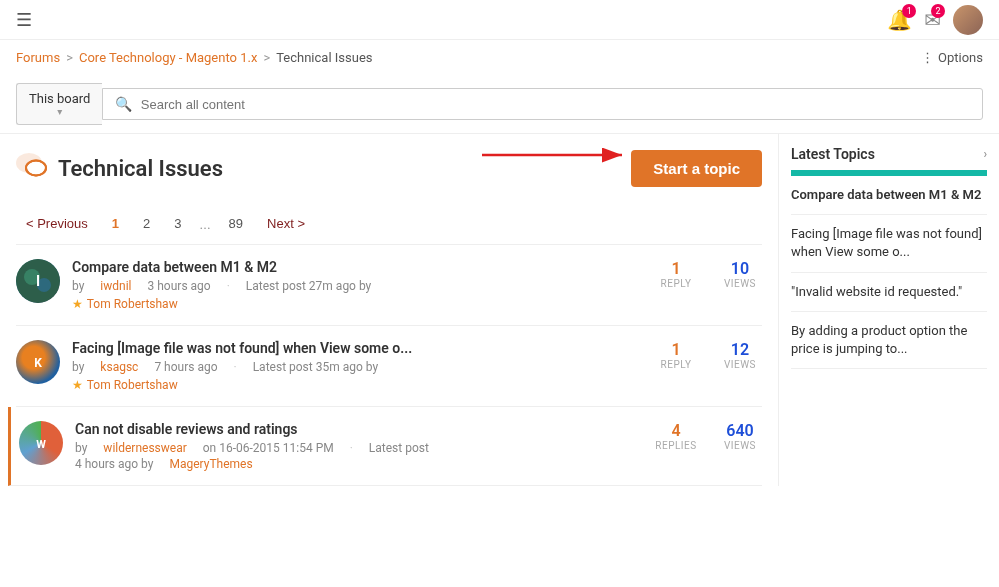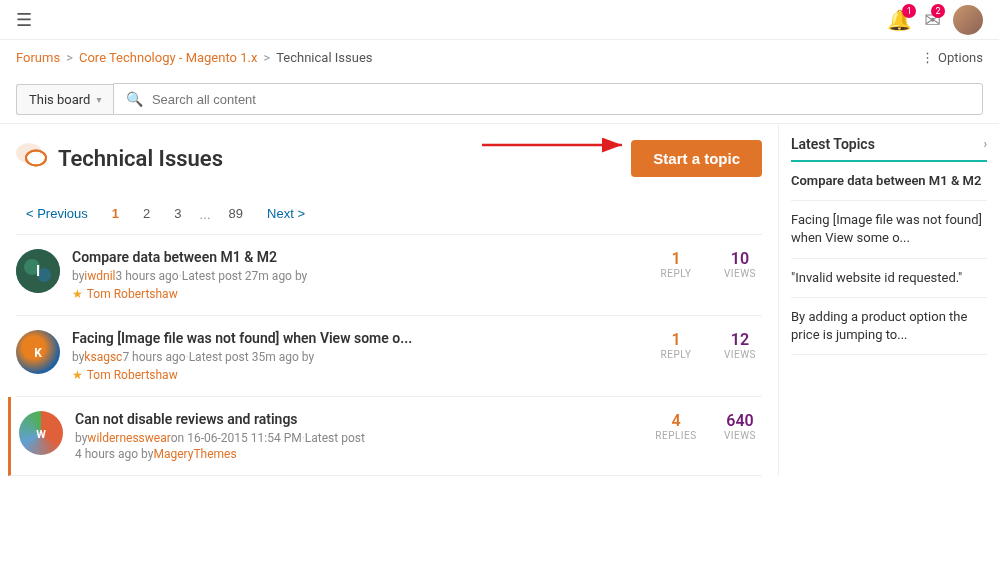--- a/index.html
+++ b/index.html
@@ -34,24 +34,24 @@
     .breadcrumb .sep { color: #999; }
     .breadcrumb .current { color: #555; }
     .breadcrumb-right { margin-left: auto; color: #555; cursor: pointer; display: flex; align-items: center; gap: 4px; }
 
     
     .search-bar {
       display: flex; align-items: center;
       padding: 8px 16px; border-bottom: 1px solid #eee; gap: 0;
     }
     .board-select {
-      display: flex; align-items: center; gap: 6px;
+      display: flex; align-items: center; 
       border: 1px solid #ccc; border-right: none; padding: 7px 12px;
       background: #f8f8f8; cursor: pointer; border-radius: 3px 0 0 3px;
-      font-size: 13px; color: #333; white-space: nowrap;
+      font-size: 13px; color: #333; white-space: nowrap; flex-direction: column;
     }
     .board-select .chevron { color: #999; font-size: 10px; }
     .search-input-wrap {
       display: flex; align-items: center; flex: 1;
       border: 1px solid #ccc; border-radius: 0 3px 3px 0;
       padding: 7px 12px; background: #fff;
     }
     .search-icon { color: #999; margin-right: 8px; font-size: 14px; }
     .search-input {
       border: none; outline: none; width: 100%;
@@ -81,52 +81,52 @@
     .pagination {
       display: flex; align-items: center; justify-content: space-between;
       padding: 8px 0; border-bottom: 1px solid #eee; margin-bottom: 0;
     }
     .pagination-left { display: flex; align-items: center; gap: 4px; }
     .page-btn {
       padding: 5px 10px; cursor: pointer; color: #555; font-size: 13px;
       border: none; background: none; border-radius: 3px;
     }
     .page-btn.active { color: #e07428; font-weight: bold; }
-    .page-btn.prev, .page-btn.next { color: #0369a1; }
+    .page-btn.prev, .page-btn.next { color: #7f1d1d; }
     .page-dots { color: #999; padding: 0 4px; }
 
     
     .topic-item {
       display: flex; align-items: flex-start; padding: 14px 0;
       border-bottom: 1px solid #eee; gap: 12px;
     }
     .topic-avatar {
       width: 44px; height: 44px; border-radius: 50%;
       flex-shrink: 0; overflow: hidden; display: flex; align-items: center; justify-content: center;
     }
     .topic-avatar.green-blue { background: linear-gradient(135deg, #3a7a5e, #2d6b8a, #555); }
     .topic-avatar svg { width: 44px; height: 44px; }
     .topic-content { flex: 1; }
     .topic-title { font-size: 14px; font-weight: 600; color: #333; margin-bottom: 4px; cursor: pointer; }
-    .topic-meta { font-size: 12px; color: #888; display: flex; align-items: center; gap: 0; flex-wrap: wrap; }
+    .topic-meta { font-size: 12px; color: #888; display: flex; align-items: center; gap: 16px; flex-wrap: wrap; }
     .topic-meta a { color: #e07428; text-decoration: none; }
     .topic-meta .dot { color: #ccc; }
     .star-icon { color: #f5a623; font-size: 12px; }
     .author-star-row { display: flex; align-items: center; gap: 4px; margin-top: 4px; }
     .topic-stats { display: flex; gap: 20px; align-items: center; flex-shrink: 0; }
     .stat-block { text-align: center; min-width: 44px; }
     .stat-num { font-size: 16px; font-weight: 600; color: #e07428; }
     .stat-label { font-size: 10px; color: #aaa; text-transform: uppercase; letter-spacing: 0.5px; }
-    .stat-num.black { color: #701a75; }
+    .stat-num.black { color: #1d4ed8; }
 
     
     .sidebar-title {
       display: flex; align-items: center; justify-content: space-between;
       padding: 12px 0 8px; font-size: 14px; font-weight: 600; color: #333;
-      border-bottom: 2px solid #14b8a6;
+      border-bottom: 6px solid #14b8a6;
     }
     .sidebar-title .chevron-right { color: #999; font-size: 12px; }
     .sidebar-item {
       padding: 10px 0; border-bottom: 1px solid #eee;
       font-size: 13px; color: #333; cursor: pointer; line-height: 1.4;
     }
     .sidebar-item.bold { font-weight: 600; }
   </style>
 </head>
 <body>

